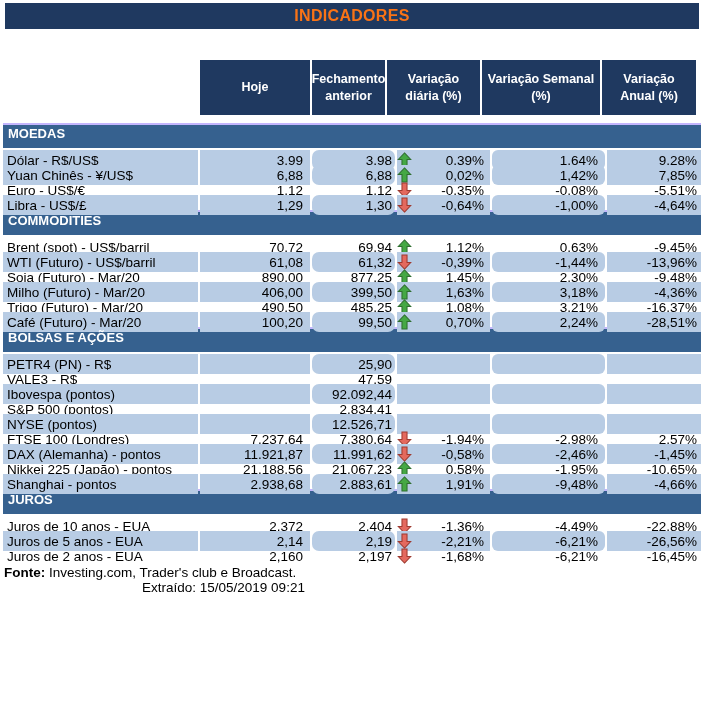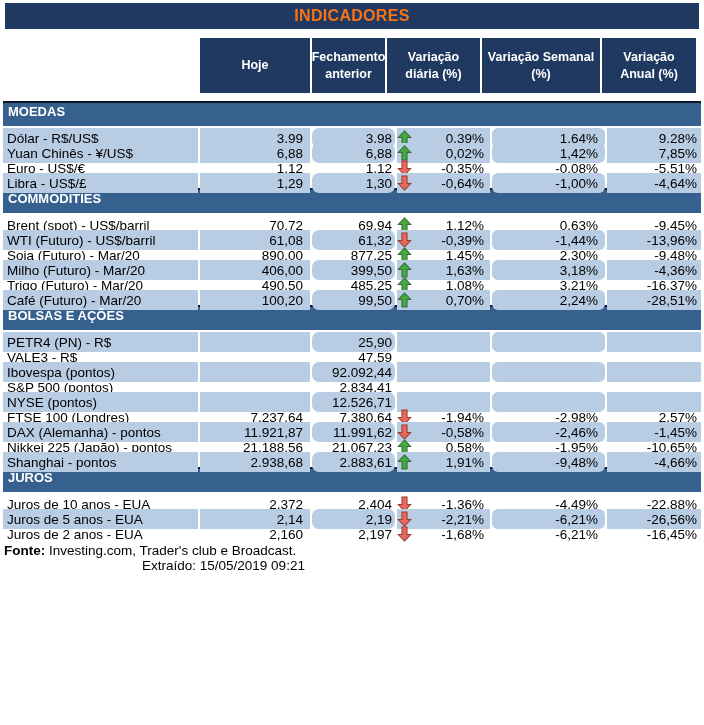--- a/index.html
+++ b/index.html
@@ -10,34 +10,34 @@
     -webkit-font-smoothing:antialiased;
   }
   .title-bar{
     margin:3px 5px 0 5px;height:26px;
     background:var(--navy);
     color:#f97316;font-weight:bold;font-size:16px;
     display:flex;align-items:center;justify-content:center;
     letter-spacing:.3px;
   }
   .header-row{
-    display:flex;margin-top:9px;padding-left:3px;
+    display:flex;margin-top:31px;padding-left:3px;
   }
   .label-spacer{width:195px;}
   .hcell{
     background:var(--navy);color:#fff;font-weight:bold;font-size:12.5px;
     height:55px;margin-left:2px;box-sizing:border-box;padding:0 3px;
     display:flex;align-items:center;justify-content:center;text-align:center;
     line-height:1.3;
   }
   .w-hoje{width:110px}.w-fech{width:73px}.w-dia{width:93px}.w-sem{width:118px}.w-anu{width:94px}
   .table{margin:8px 3px 0 3px;width:698px;}
   .section-band{
     height:22px;background:var(--band);
-    border-top:2px solid #0f172a;border-bottom:2px solid #fff;
+    border-top:2px solid #c4b5fd;border-bottom:2px solid #fff;
     color:#fff;font-weight:bold;font-size:13px;
     padding:1px 0 0 5px;box-sizing:content-box;
   }
   .row{display:flex;height:14px;margin-bottom:1px;}
   .cell{
     height:20px;box-sizing:border-box;font-size:13.5px;
     display:flex;align-items:center;background:transparent;
   }
   .row.shaded .cell{background:var(--shade);}
   .c-label{width:195px;padding-left:4px;}

